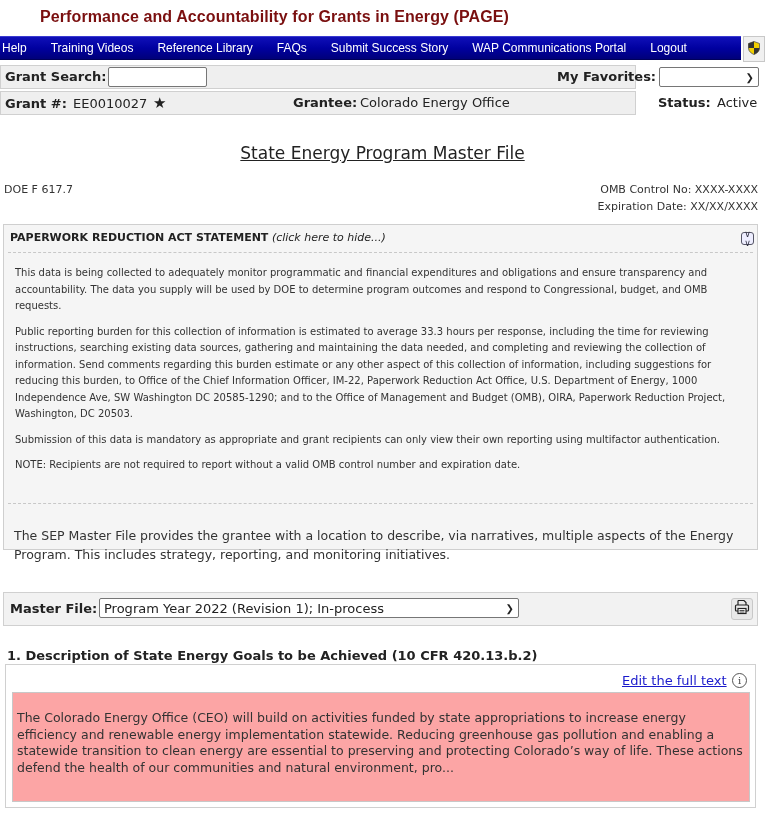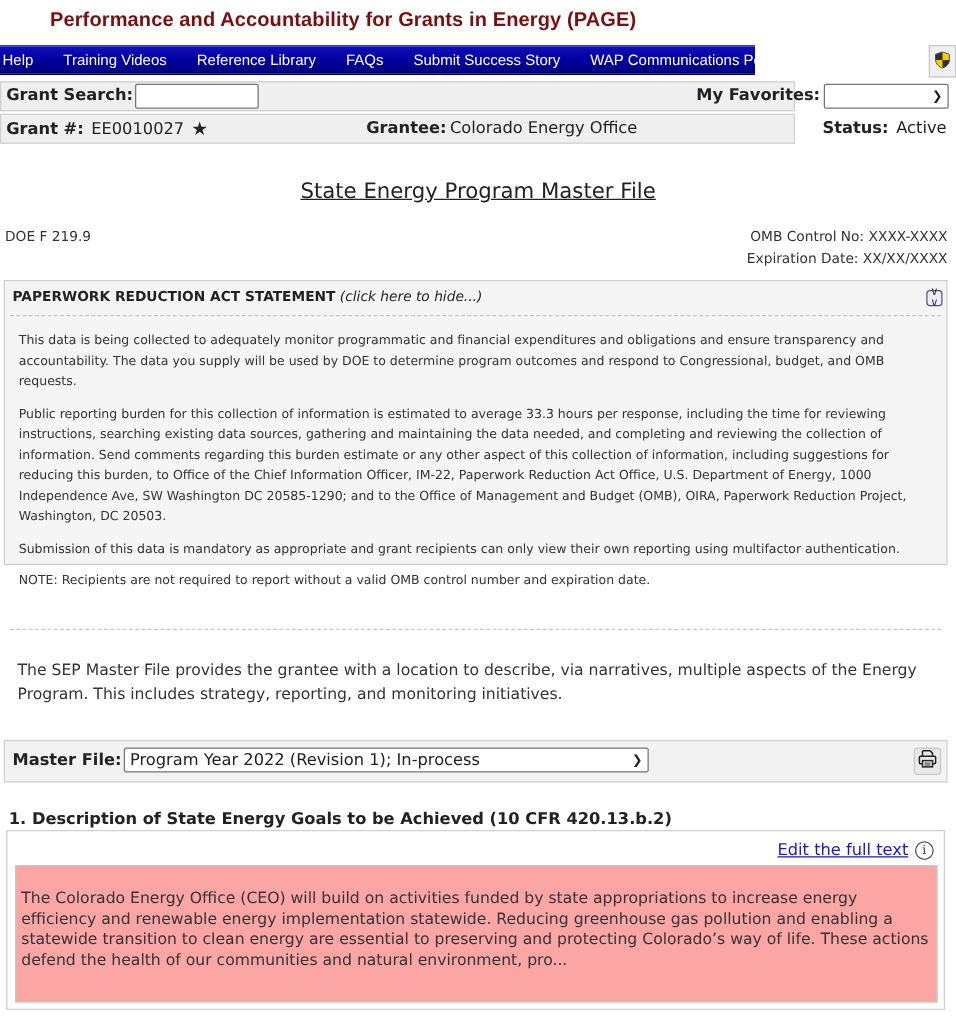--- a/index.html
+++ b/index.html
@@ -7,21 +7,21 @@
   body {
     width: 765px; height: 822px; overflow: hidden; position: relative;
     font-family: "DejaVu Sans", sans-serif; color: #222;
   }
   .app-title {
     position: absolute; left: 40px; top: 8px;
     font-family: "Liberation Sans", sans-serif; font-size: 16px; font-weight: bold;
     color: #7a0f0f; letter-spacing: 0.1px;
   }
   .navbar {
-    position: absolute; left: 0; top: 36px; width: 604px; height: 24px;
+    position: absolute; left: 0; top: 36px; width: 741px; height: 24px;
     background: linear-gradient(to bottom, #1010b8 0%, #0000a0 50%, #00007a 100%);
     border-top: 1px solid #3a3ad0; border-bottom: 1px solid #00005a;
     display: flex; align-items: center;
   }
   .nav-item {
     font-family: "Liberation Sans", sans-serif; font-size: 12px; color: #ffffff;
     text-decoration: none; margin-left: 2px; margin-right: 22px; white-space: nowrap;
     cursor: pointer;
   }
   .nav-item:first-child { margin-left: 2px; }
@@ -47,21 +47,21 @@
     border-radius: 2px; font-size: 13px; display: flex; align-items: center; padding: 0 4px;
     justify-content: space-between; color: #222;
   }
   .chev { font-size: 10px; color: #222; margin-left: 4px; }
   .page-title {
     position: absolute; left: 0; width: 765px; top: 143px; text-align: center;
     font-size: 17px; color: #222; text-decoration: underline;
   }
   .small { font-size: 11px; color: #333; }
   .pra-box {
-    position: absolute; left: 3px; top: 224px; width: 755px; height: 228px;
+    position: absolute; left: 3px; top: 224px; width: 755px; height: 326px;
     background: #f5f5f5; border: 1px solid #cfcfcf;
   }
   .pra-header {
     position: absolute; left: 6px; top: 6px; font-size: 11px; color: #222;
   }
   .pra-header .hint { font-style: italic; font-weight: normal; }
   .pra-divider { position: absolute; left: 4px; right: 4px; border-top: 1px dashed #c8c8c8; }
   .pra-body { position: absolute; left: 11px; top: 40px; width: 735px; font-size: 10px; line-height: 16.5px; color: #333; }
   .pra-body p { margin: 0 0 9px 0; }
   .collapse-icon {
@@ -131,21 +131,21 @@
   <span class="abs" style="left:72px; top:4px;">EE0010027</span>
   <span class="abs" style="left:152px; top:2px; font-size:15px;">★</span>
   <span class="abs lbl-bold" style="left:292px; top:3px;">Grantee:</span>
   <span class="abs" style="left:359px; top:3px;">Colorado Energy Office</span>
   <span class="abs lbl-bold" style="left:657px; top:3px;">Status:</span>
   <span class="abs" style="left:716px; top:3px;">Active</span>
 </div>
 
 <div class="page-title">State Energy Program Master File</div>
 
-<span class="abs small" style="left:4px; top:183px;">DOE F 219.9</span>
+<span class="abs small" style="left:4px; top:183px;">DOE F 617.7</span>
 <span class="abs small" style="right:7px; top:183px;">OMB Control No: XXXX-XXXX</span>
 <span class="abs small" style="right:7px; top:200px;">Expiration Date: XX/XX/XXXX</span>
 
 <div class="pra-box">
   <div class="pra-header">
     <span style="font-weight:bold;">PAPERWORK REDUCTION ACT STATEMENT</span>
     <span class="hint">(click here to hide...)</span>
   </div>
   <div class="collapse-icon">∨<br>∨</div>
   <div class="pra-divider" style="top:27px;"></div>

